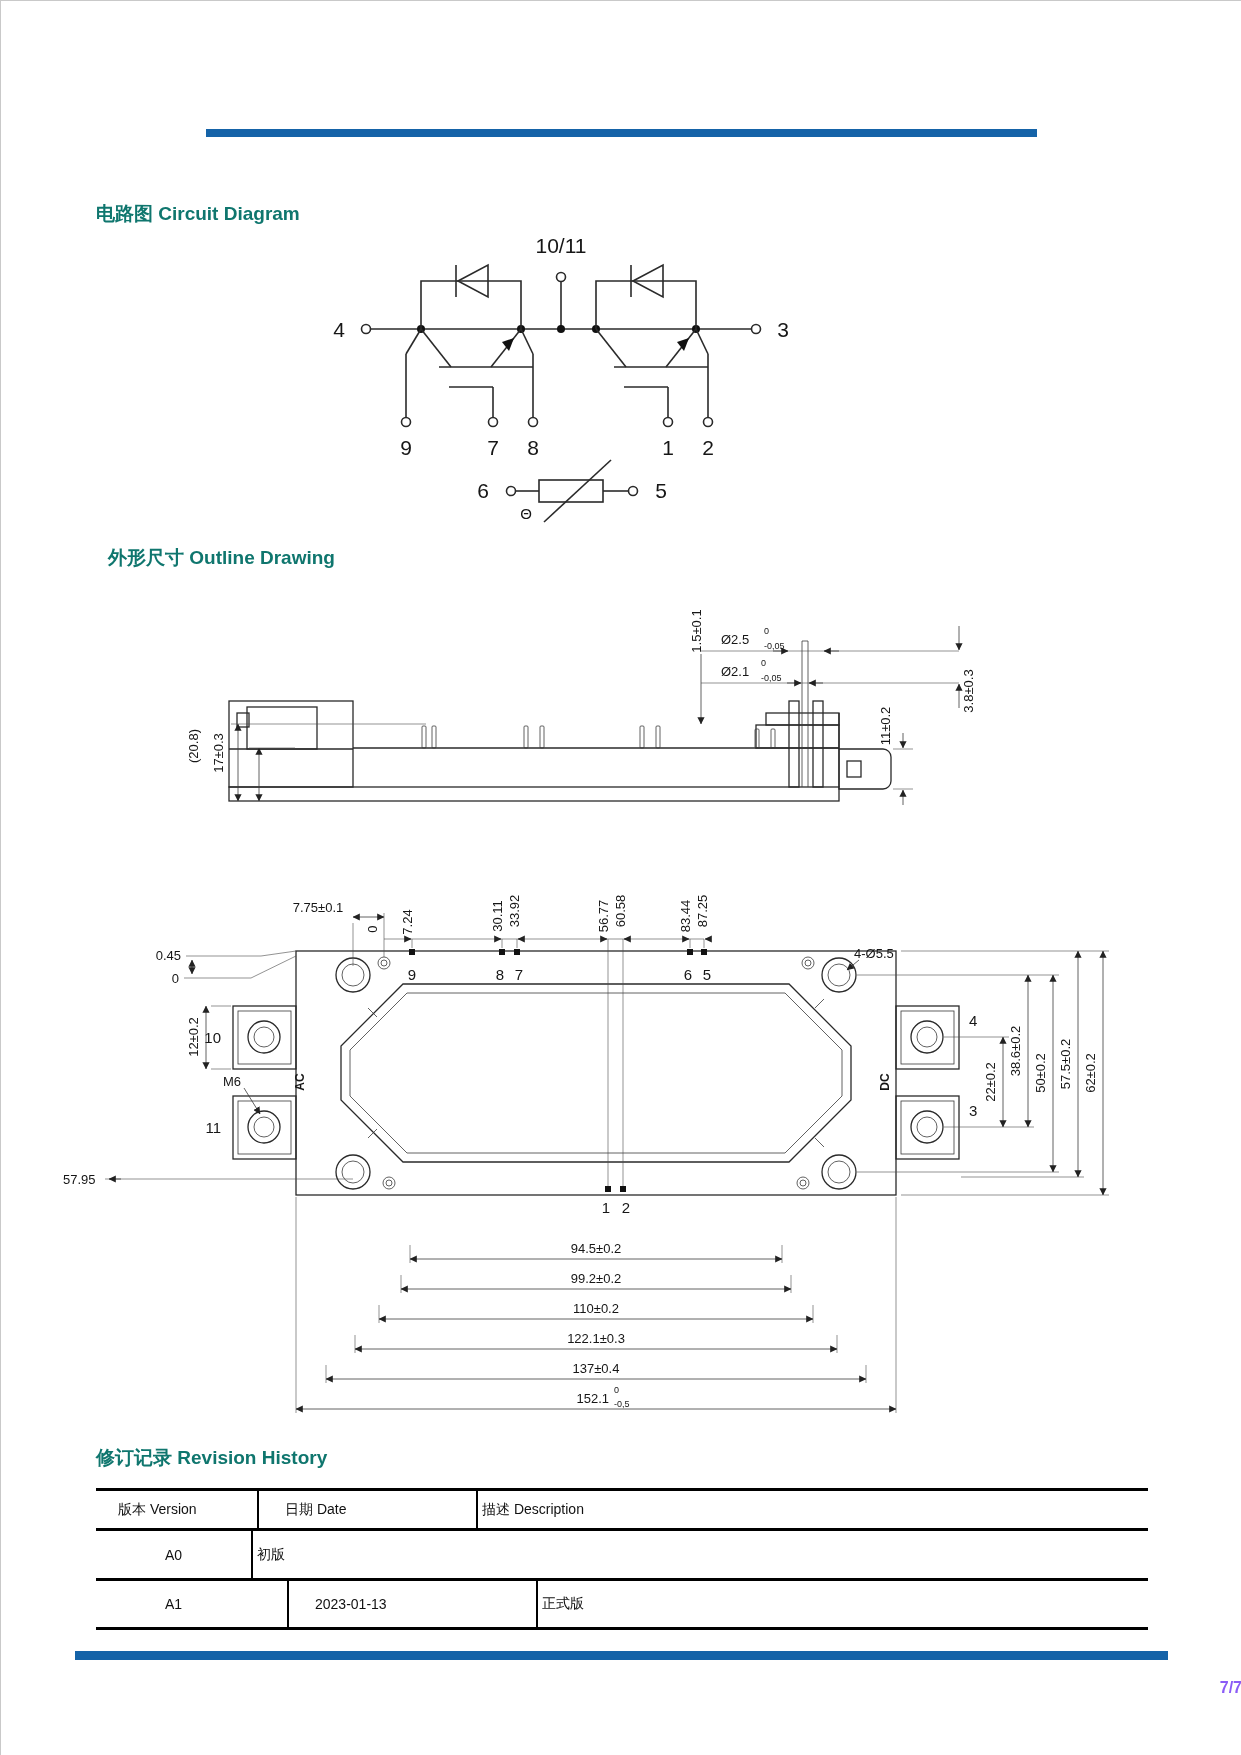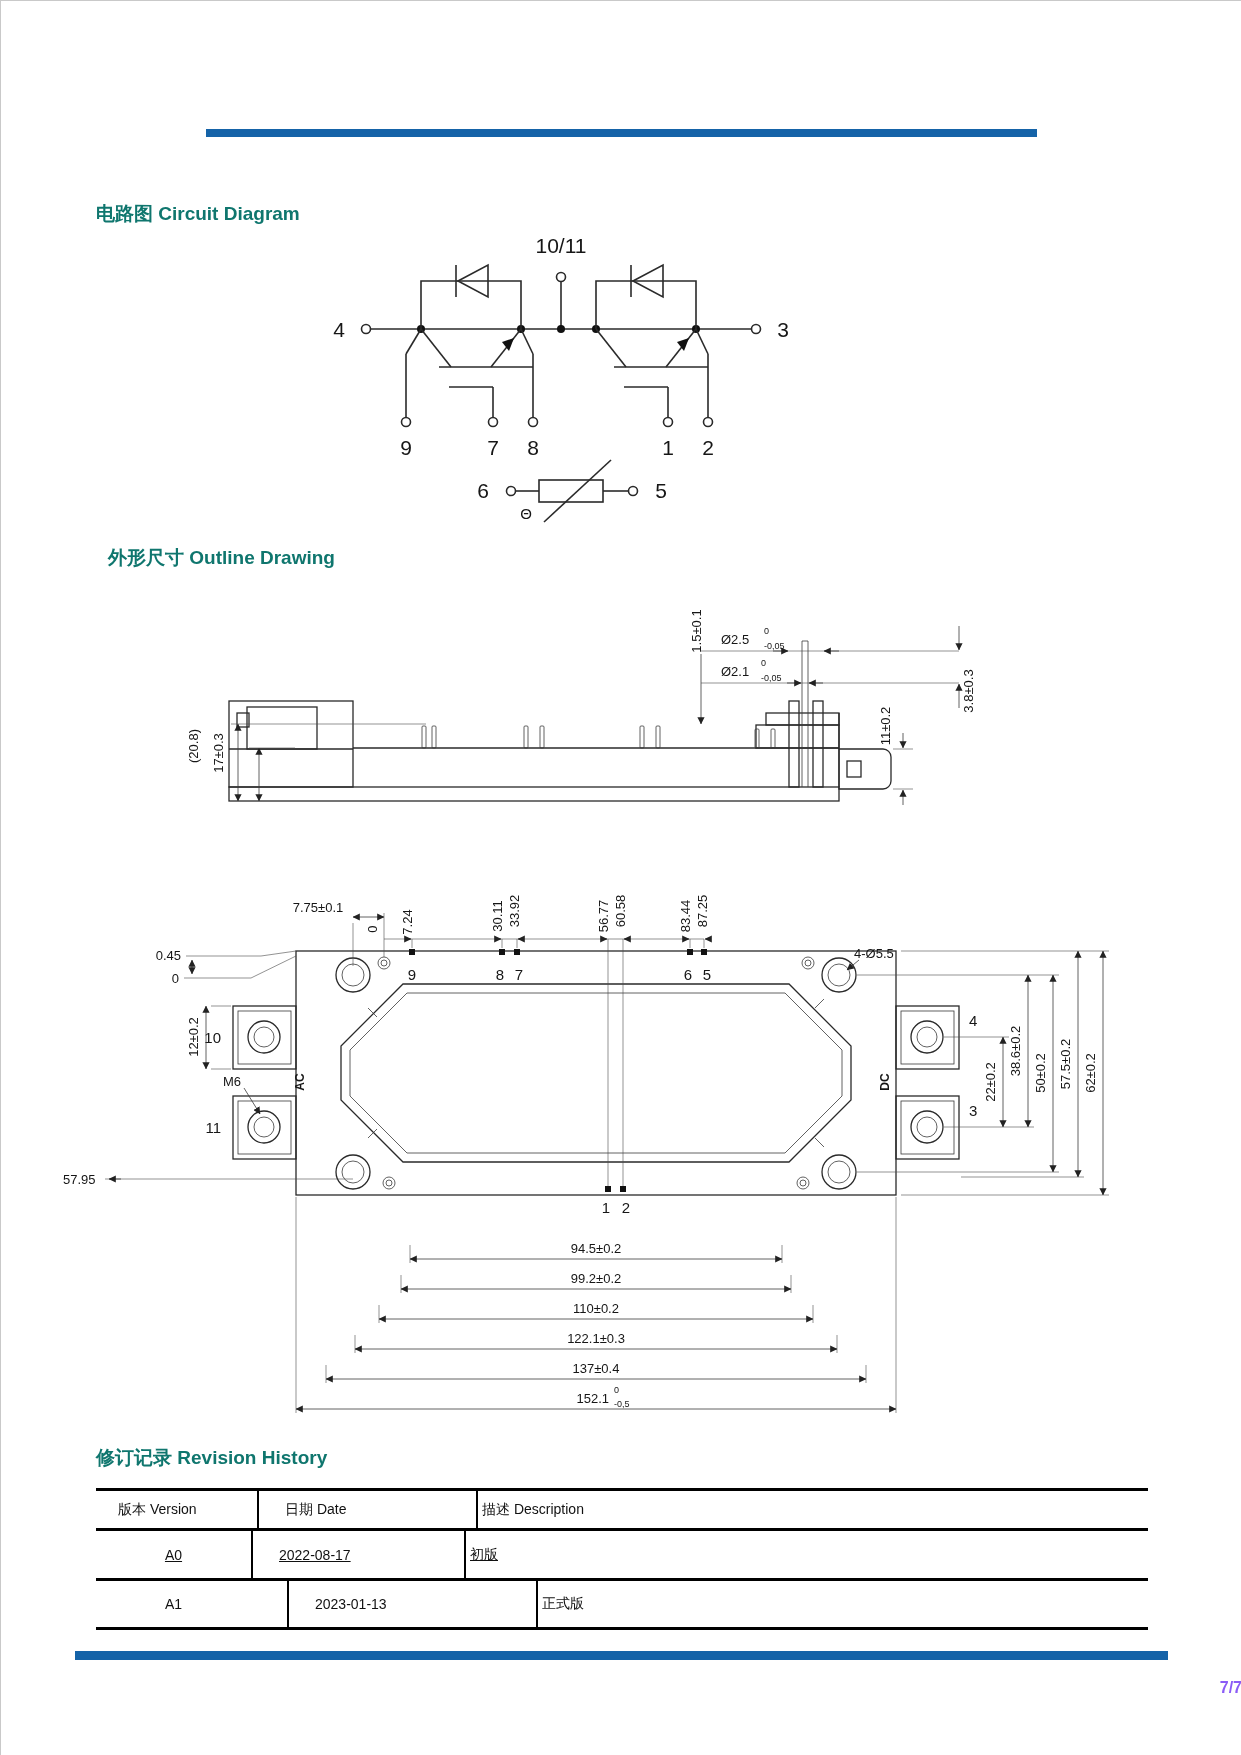--- a/index.html
+++ b/index.html
@@ -16,21 +16,21 @@
   .dot{fill:#111;stroke:none;}
   .dim{font-size:13px;}
   .dimS{font-size:9px;}
   .term{font-size:15px;}
   .cterm{font-size:21px;}
   .blab{font-size:12px;font-weight:bold;}
   
   #revtable{position:absolute;left:95px;top:1487px;width:1052px;border-top:3px solid #000;border-bottom:3px solid #000;font-size:14px;}
   .trow{display:flex;align-items:center;}
   .trow.hd{height:37px;border-bottom:3px solid #000;font-size:14px;gap:6px;}
-  .trow.r1{height:47px;border-bottom:3px solid #000;text-decoration:underline;}
+  .trow.r1{height:47px;border-bottom:3px solid #000;}
   .trow.r2{height:46px;gap:36px;}
   .c1{width:155px;text-align:center;}
   .trow.hd .c1{text-align:left;padding-left:22px;width:133px;}
   .c2{width:185px;padding-left:26px;border-left:2px solid #000;align-self:stretch;display:flex;align-items:center;}
   .c3{flex:1;padding-left:4px;border-left:2px solid #000;align-self:stretch;display:flex;align-items:center;}
   #footerpage{position:absolute;left:0;right:0;top:1678px;text-align:right;color:#8b5cf6;font-weight:bold;font-size:16px;}
 </style>
 </head>
 <body>
 
@@ -373,21 +373,20 @@
   <div class="h1" style="left:95px;top:1444px;">修订记录 Revision History</div>
 
   <div id="revtable">
     <div class="trow hd">
       <div class="c1">版本 Version</div>
       <div class="c2">日期 Date</div>
       <div class="c3">描述 Description</div>
     </div>
     <div class="trow r1">
       <div class="c1">A0</div>
-      <div class="c2">2022-08-17</div>
       <div class="c3">初版</div>
     </div>
     <div class="trow r2">
       <div class="c1">A1</div>
       <div class="c2">2023-01-13</div>
       <div class="c3">正式版</div>
     </div>
   </div>
 
   <div class="bar" style="left:74px;top:1650px;width:1093px;height:9px;"></div>

